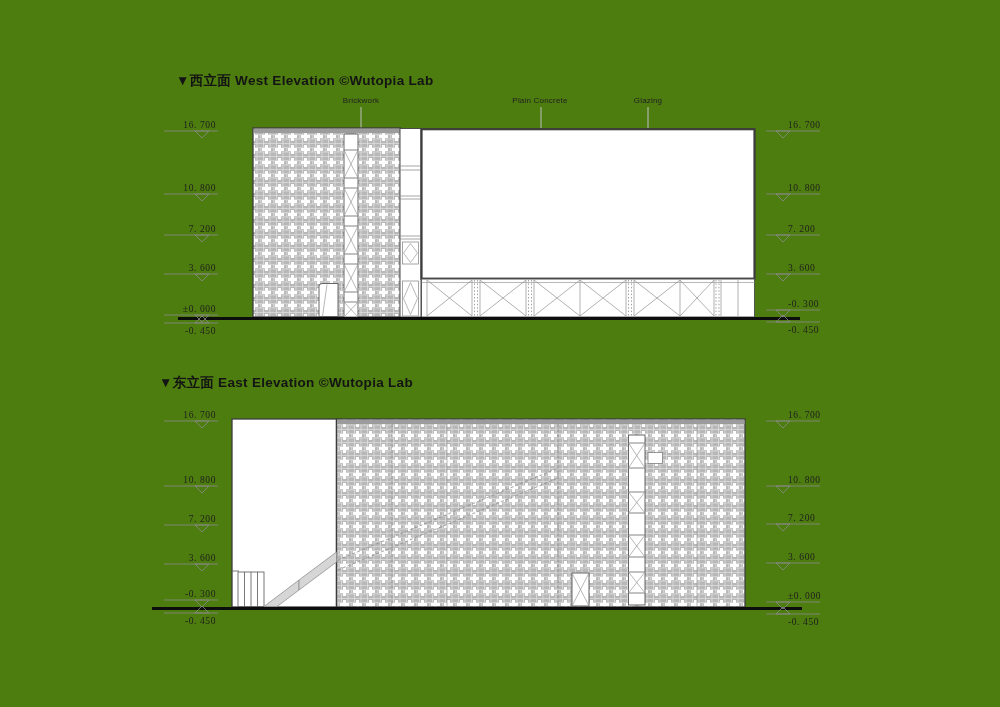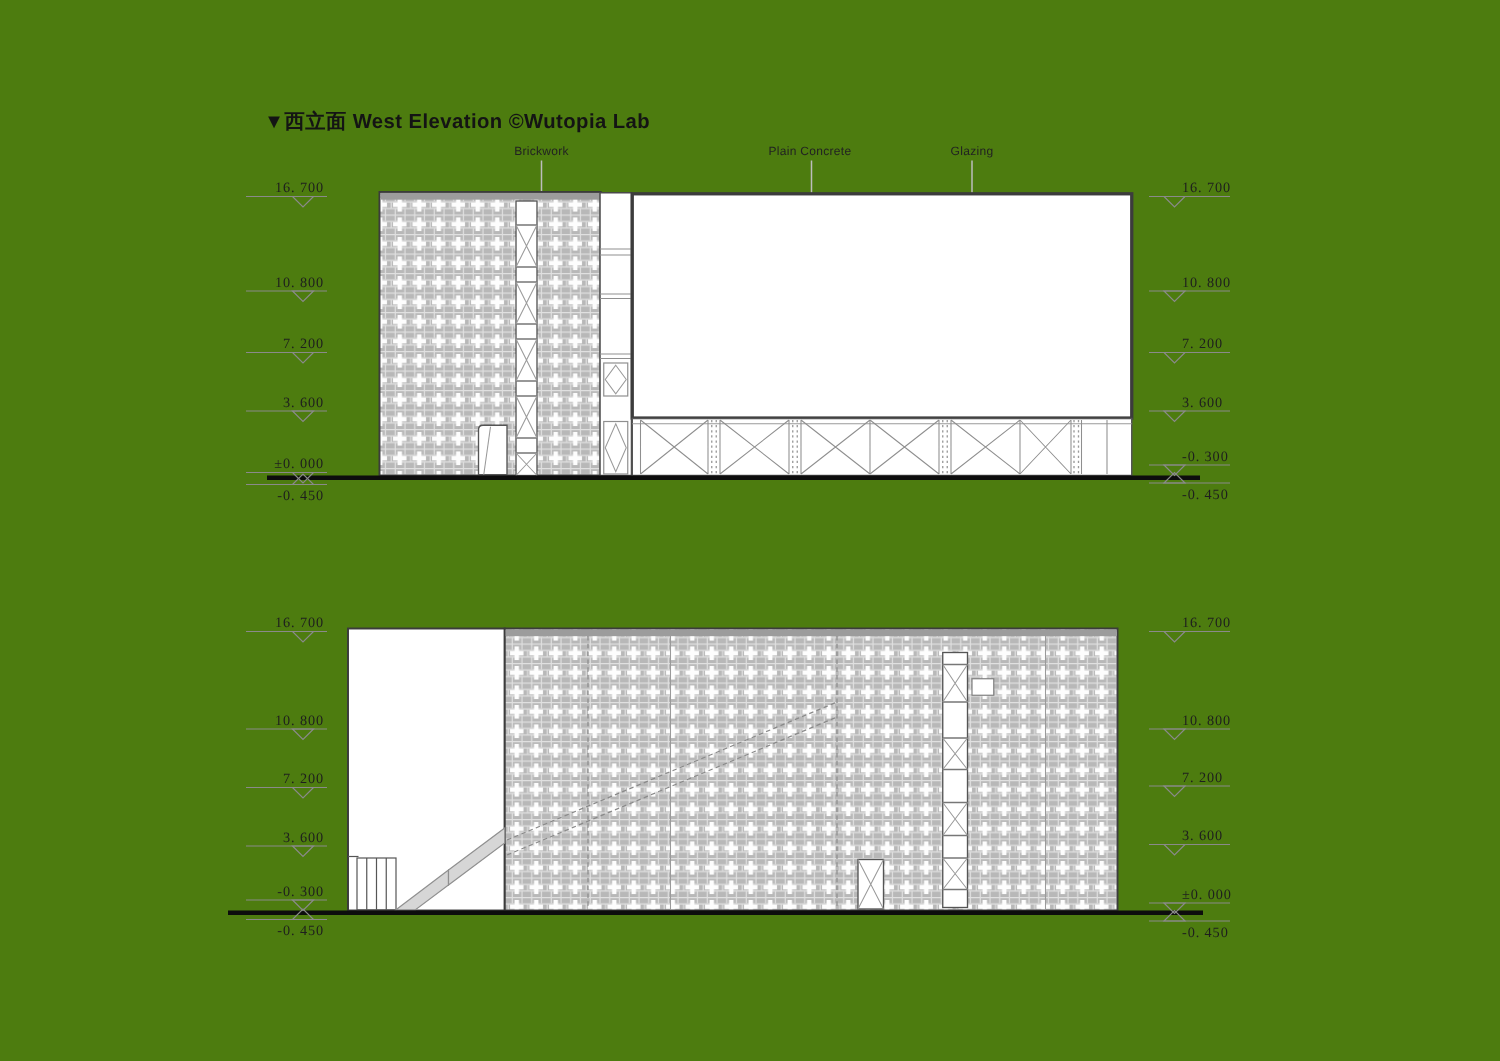--- a/index.html
+++ b/index.html
@@ -12,20 +12,21 @@
   svg{position:absolute;left:0;top:0;}
   .lvl{font-family:"Liberation Serif",serif;font-size:9.5px;fill:#1e1e1e;letter-spacing:.6px;}
   .anno{font-family:"Liberation Sans",sans-serif;font-size:8px;fill:#222;letter-spacing:.2px;}
 </style>
 </head>
 <body>
 
 <div class="page">
 
   <div class="title west">▼西立面 West Elevation ©Wutopia Lab</div>
+  <div class="title east">▼东立面 East Elevation ©Wutopia Lab</div>
 
   <svg width="1000" height="707" viewBox="0 0 1000 707">
     <defs>
       <pattern id="bk" width="13" height="13" patternUnits="userSpaceOnUse">
         <rect width="13" height="13" fill="#b8b8b8"></rect>
         <path d="M0 0.4h13 M0 4.7h13 M0 9h13" stroke="#e0e0e0" stroke-width="0.8"></path>
         <path d="M3.5 0v4.3 M10 0v4.3 M0.8 4.7v4.3 M6.5 4.7v4.3 M3.5 9v4 M10 9v4" stroke="#e0e0e0" stroke-width="0.8"></path>
         <path d="M5 2h3v3h3v3H8v3H5V8H2V5h3z" fill="#fdfdfd"></path>
       </pattern>
     </defs>

